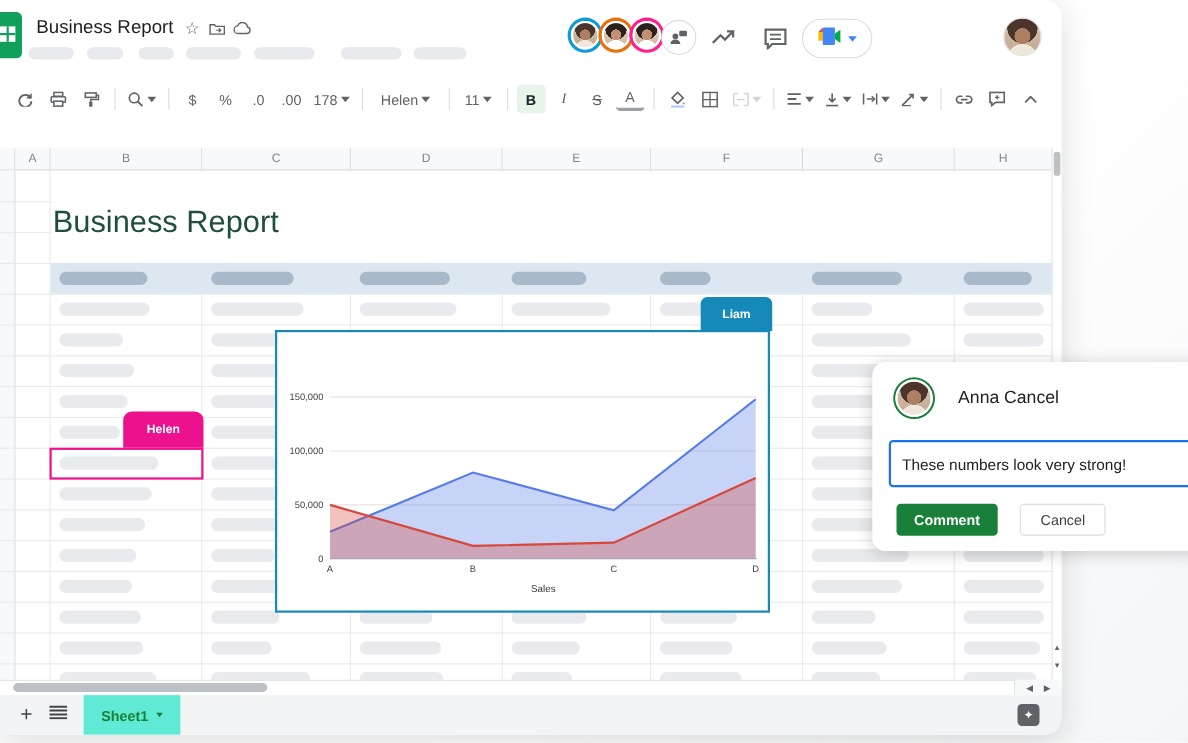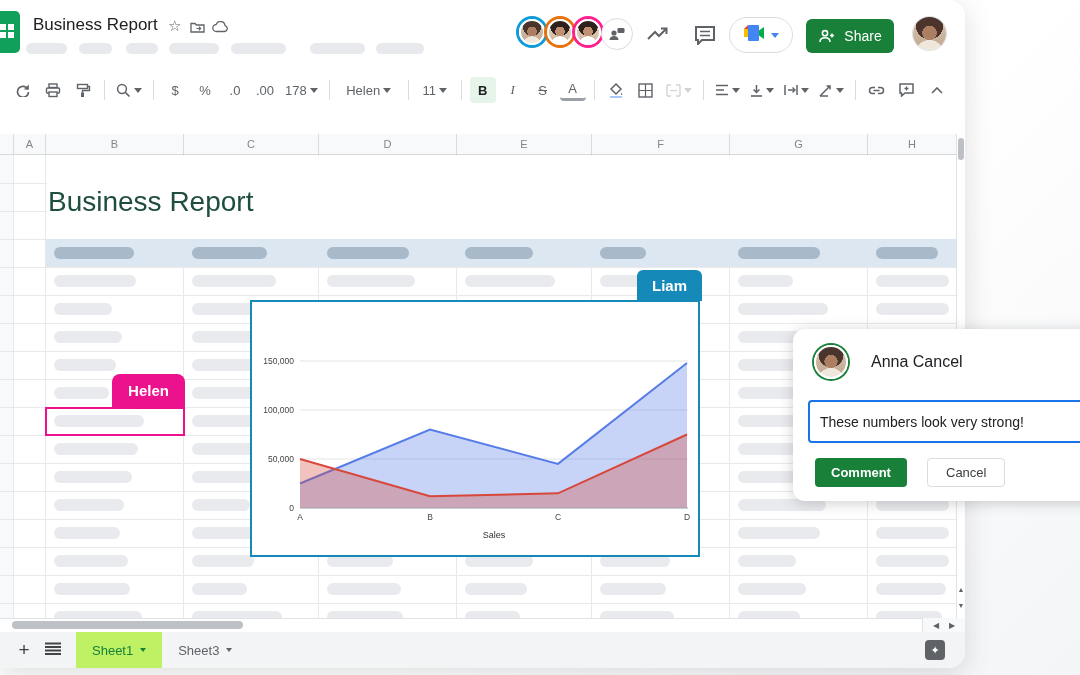--- a/index.html
+++ b/index.html
@@ -73,21 +73,21 @@
   .vline { position:absolute; top:21px; width:1px; height:477px; background:#e7e9eb; }
   .hline { position:absolute; left:0; width:957px; height:1px; background:#e7e9eb; }
   #title-mask { position:absolute; left:47px; top:22px; width:909px; height:83px; background:#fff; }
   #sheet-title { position:absolute; left:48px; top:52px; font-size:28px; font-weight:500; color:#1f4e3d; }
   #band { position:absolute; left:46px; top:105px; width:911px; height:28px; background:#dde7f2; }
   .pill { position:absolute; height:12px; border-radius:6px; }
 
   
   #helen-cell { position:absolute; left:45px; top:273px; width:140px; height:29px;
     border:2px solid #ec128e; }
-  .user-tag { position:absolute; color:#fff; font-size:15px; font-weight:bold;
+  .user-tag { position:absolute; color:#fff; font-size:11px; font-weight:bold;
     display:flex; align-items:center; justify-content:center; }
   #helen-tag { left:112px; top:240px; width:73px; height:33px; background:#ec128e; border-radius:8px 8px 0 0; }
   #liam-tag { left:637px; top:136px; width:65px; height:31px; background:#1589b7; border-radius:6px 6px 0 0; z-index:7; }
 
   
   #chart { position:absolute; left:250px; top:166px; width:450px; height:257px;
     background:#fff; border:2px solid #1589b7; z-index:5; }
 
   
   #vscroll { position:absolute; left:956px; top:134px; width:9px; height:498px; background:#fff;
@@ -101,21 +101,21 @@
     border-left:1px solid #e0e3e6; display:flex; align-items:center; justify-content:space-evenly;
     font-size:8px; color:#5f6368; }
 
   
   #tabbar { position:absolute; left:0; top:632px; width:100%; height:36px; background:#f3f4f6;
     display:flex; align-items:center; }
   #add-sheet { margin-left:12px; font-size:19px; color:#444; width:24px; text-align:center; }
   #all-sheets { margin-left:8px; margin-right:14px; }
   .sheet-tab { height:36px; display:flex; align-items:center; gap:7px; padding:0 16px;
     font-size:13px; color:#5f6368; }
-  .sheet-tab.active { background:#bef264; color:#188038; font-weight:normal; }
+  .sheet-tab.active { background:#5eead4; color:#188038; font-weight:bold; }
   .sheet-tab.active .dd { border-top-color:#188038; }
   .sheet-tab .dd { border-top-width:4px; border-left-width:3.5px; border-right-width:3.5px; }
   #explore-btn { position:absolute; left:925px; top:640px; width:20px; height:20px; background:#5f6368;
     border-radius:4px; color:#fff; font-size:11px; display:flex; align-items:center; justify-content:center; }
 
   
   #comment-card { position:absolute; left:793px; top:329px; width:320px; height:172px; background:#fff;
     border-radius:12px; box-shadow:0 2px 14px rgba(60,64,67,.25); z-index:20; }
   #comment-avatar { position:absolute; left:21px; top:16px; width:34px; height:34px; border-radius:50%;
     border:2px solid #fff; box-shadow:0 0 0 2px #188038; }
@@ -187,28 +187,20 @@
     <div id="meet-btn">
       <span>
         <svg width="22" height="18" viewBox="0 0 22 18">
             <path d="M1 5h4v8H1z" fill="#fbbc04"></path>
             <path d="M1 5 5 1v4z" fill="#ea4335"></path>
             <rect x="5" y="1" width="11" height="16" rx="1" fill="#4285f4"></rect>
             <path d="M16 6.5 21 3v12l-5-3.5z" fill="#00ac47"></path>
           </svg>
       </span>
       <span class="dd" style="border-top-color:#4285f4"></span>
-    </div>
-    <div id="share-btn">
-      <svg width="18" height="14" viewBox="0 0 18 14">
-          <circle cx="7" cy="4.2" r="2.6" fill="none" stroke="#fff" stroke-width="1.6"></circle>
-          <path d="M2 13c0-2.7 2.2-4.2 5-4.2s5 1.5 5 4.2" fill="none" stroke="#fff" stroke-width="1.6"></path>
-          <path d="M14 4.5v4M12 6.5h4" stroke="#fff" stroke-width="1.5"></path>
-        </svg>
-      <span>Share</span>
     </div>
     <div id="profile-avatar" class="portrait"></div>
   </div>
 
   <div id="toolbar">
     <div class="tb">
       <svg width="16" height="14" viewBox="0 0 16 14">
           <path d="M13 6.5A5.5 5.5 0 1 0 13.5 9" fill="none" stroke="#5f6368" stroke-width="1.7"></path>
           <path d="M13.8 1.5v5h-5z" fill="#5f6368"></path>
         </svg>
@@ -514,24 +506,20 @@
     <div id="all-sheets">
       <svg width="18" height="13" viewBox="0 0 18 13">
           <path d="M1 1.5h16M1 5h16M1 8.5h16M1 12h16" stroke="#444" stroke-width="1.8"></path>
         </svg>
     </div>
     <div id="sheet-tabs" style="display:flex;height:36px">
         <div class="sheet-tab active">
           <span>Sheet1</span>
           <span class="dd"></span>
         </div>
-        <div class="sheet-tab">
-          <span>Sheet3</span>
-          <span class="dd"></span>
-        </div>
       </div>
   </div>
   <div id="explore-btn">✦</div>
 </div>
 
 <div id="comment-card">
   <div id="comment-avatar" class="portrait"></div>
   <div id="comment-author">Anna Cancel</div>
   <div id="comment-input">These numbers look very strong!</div>
   <div id="comment-submit">Comment</div>

